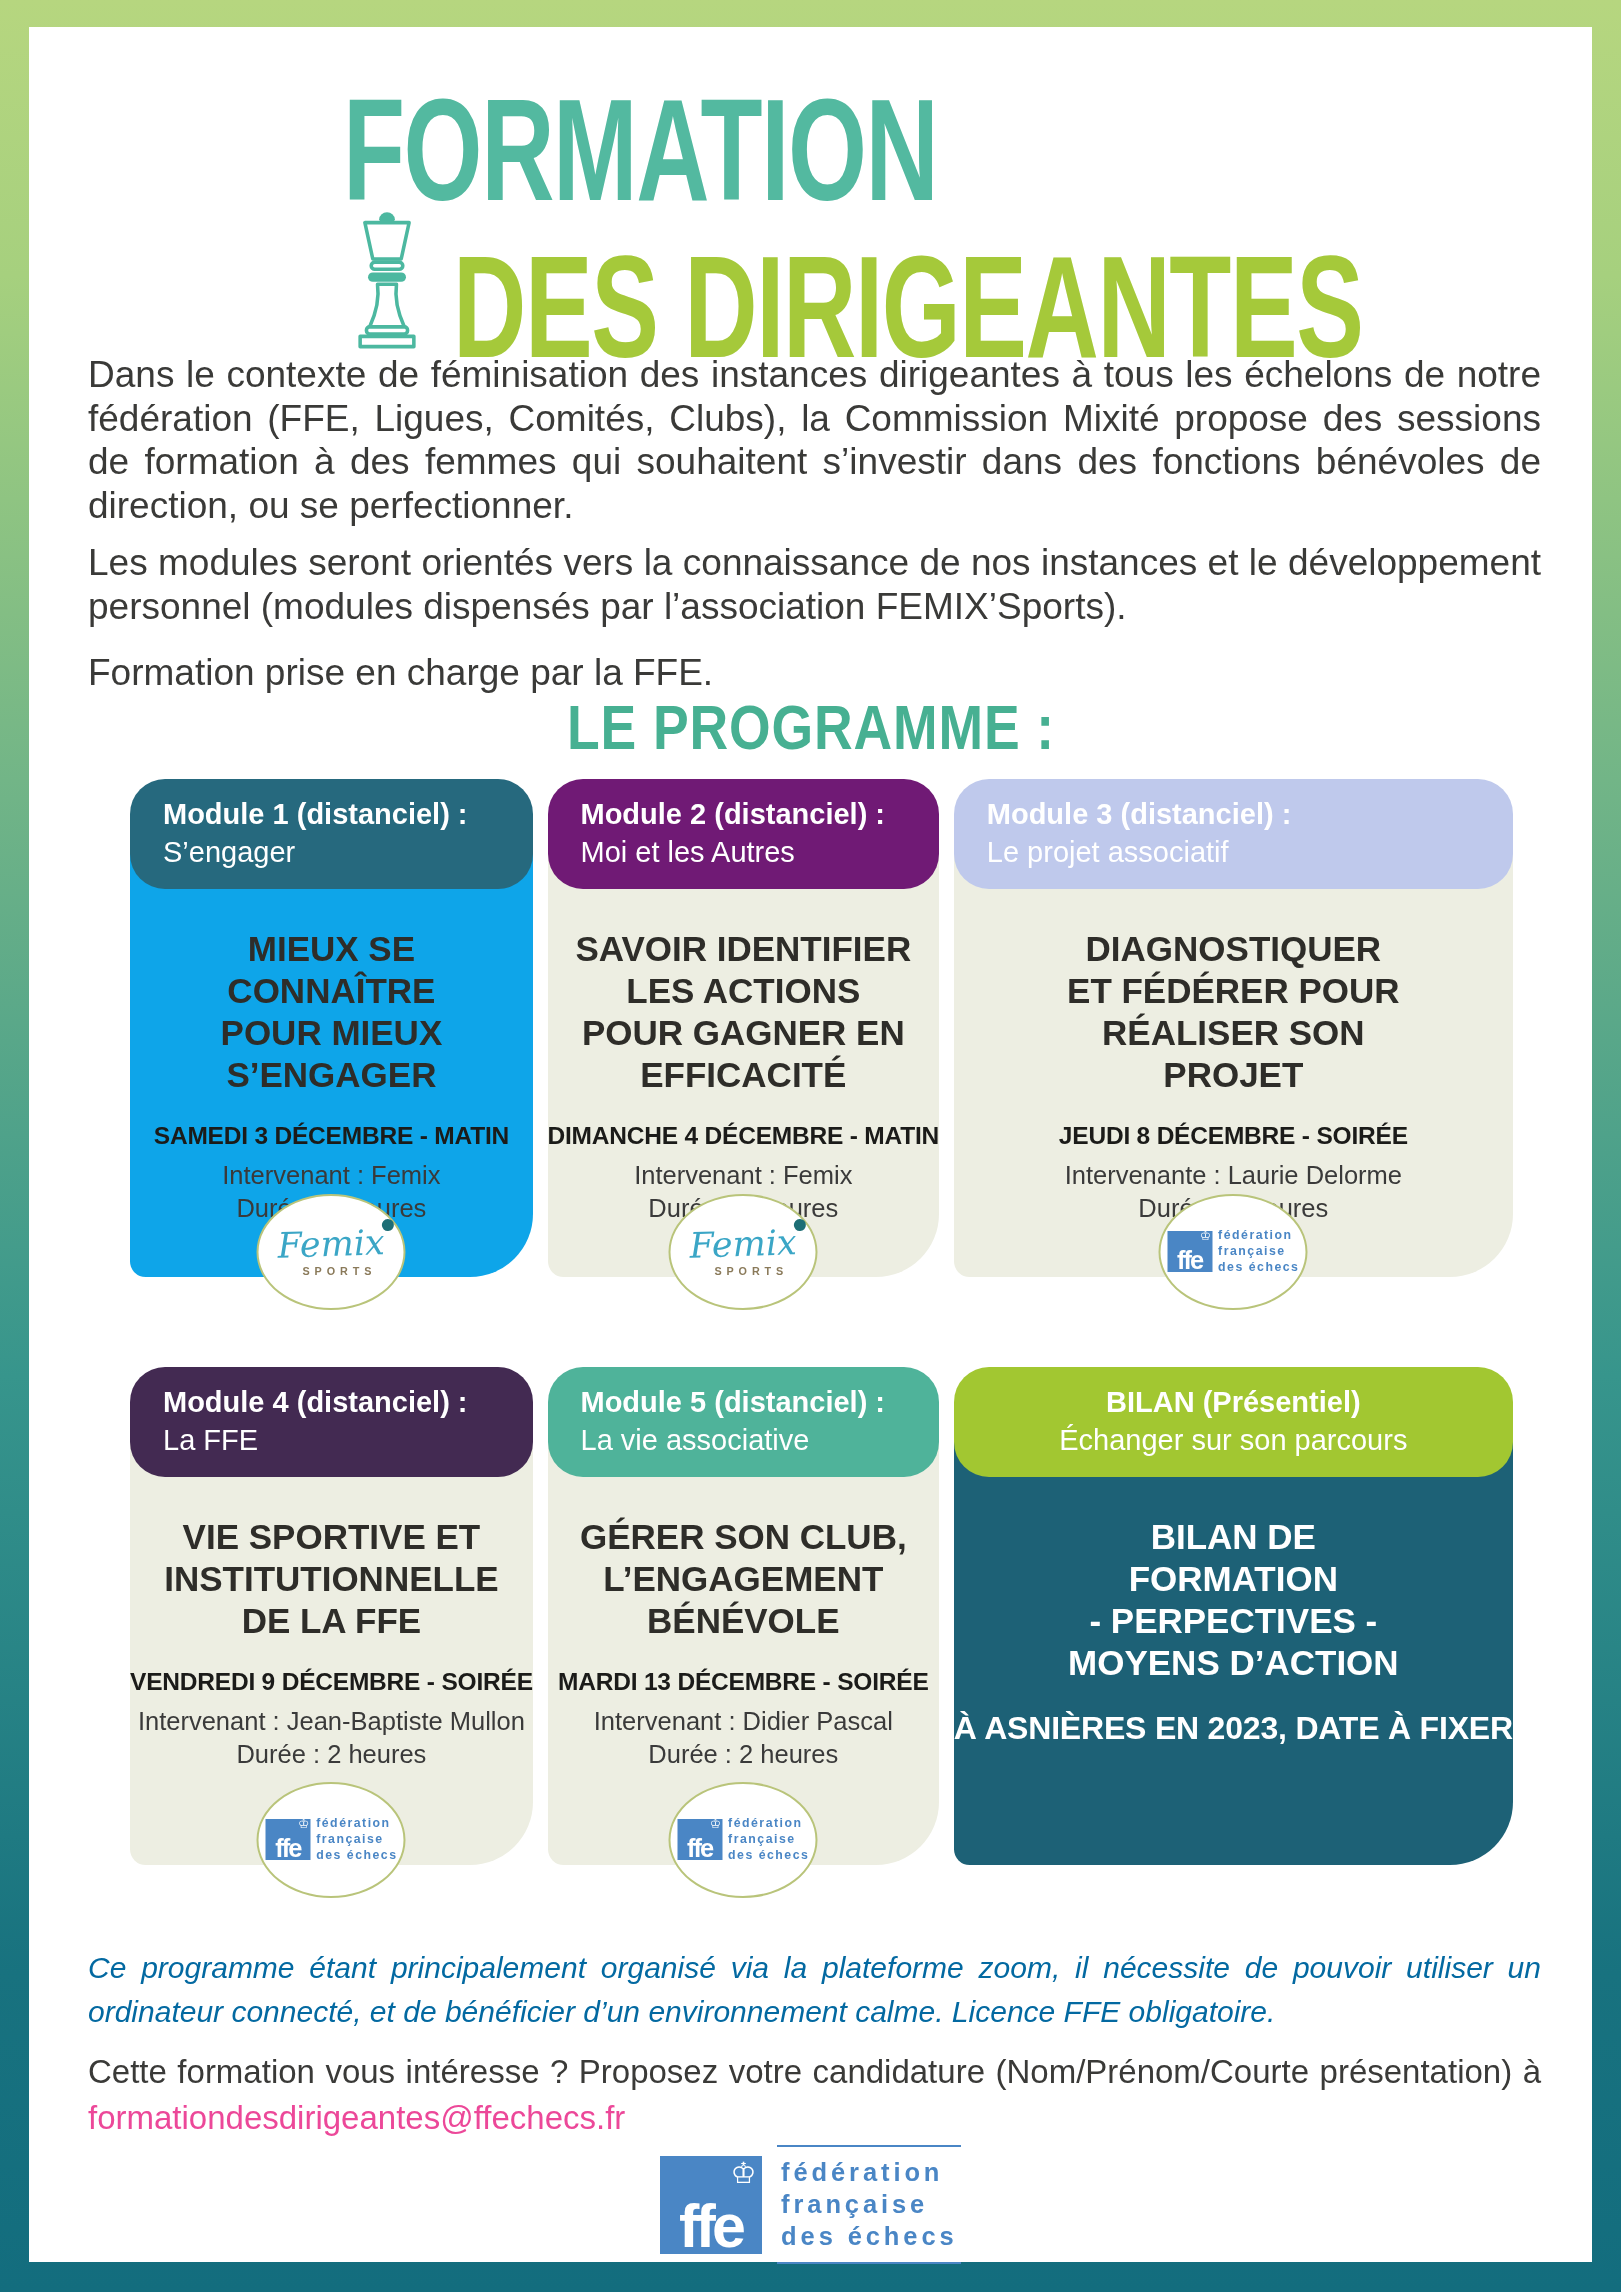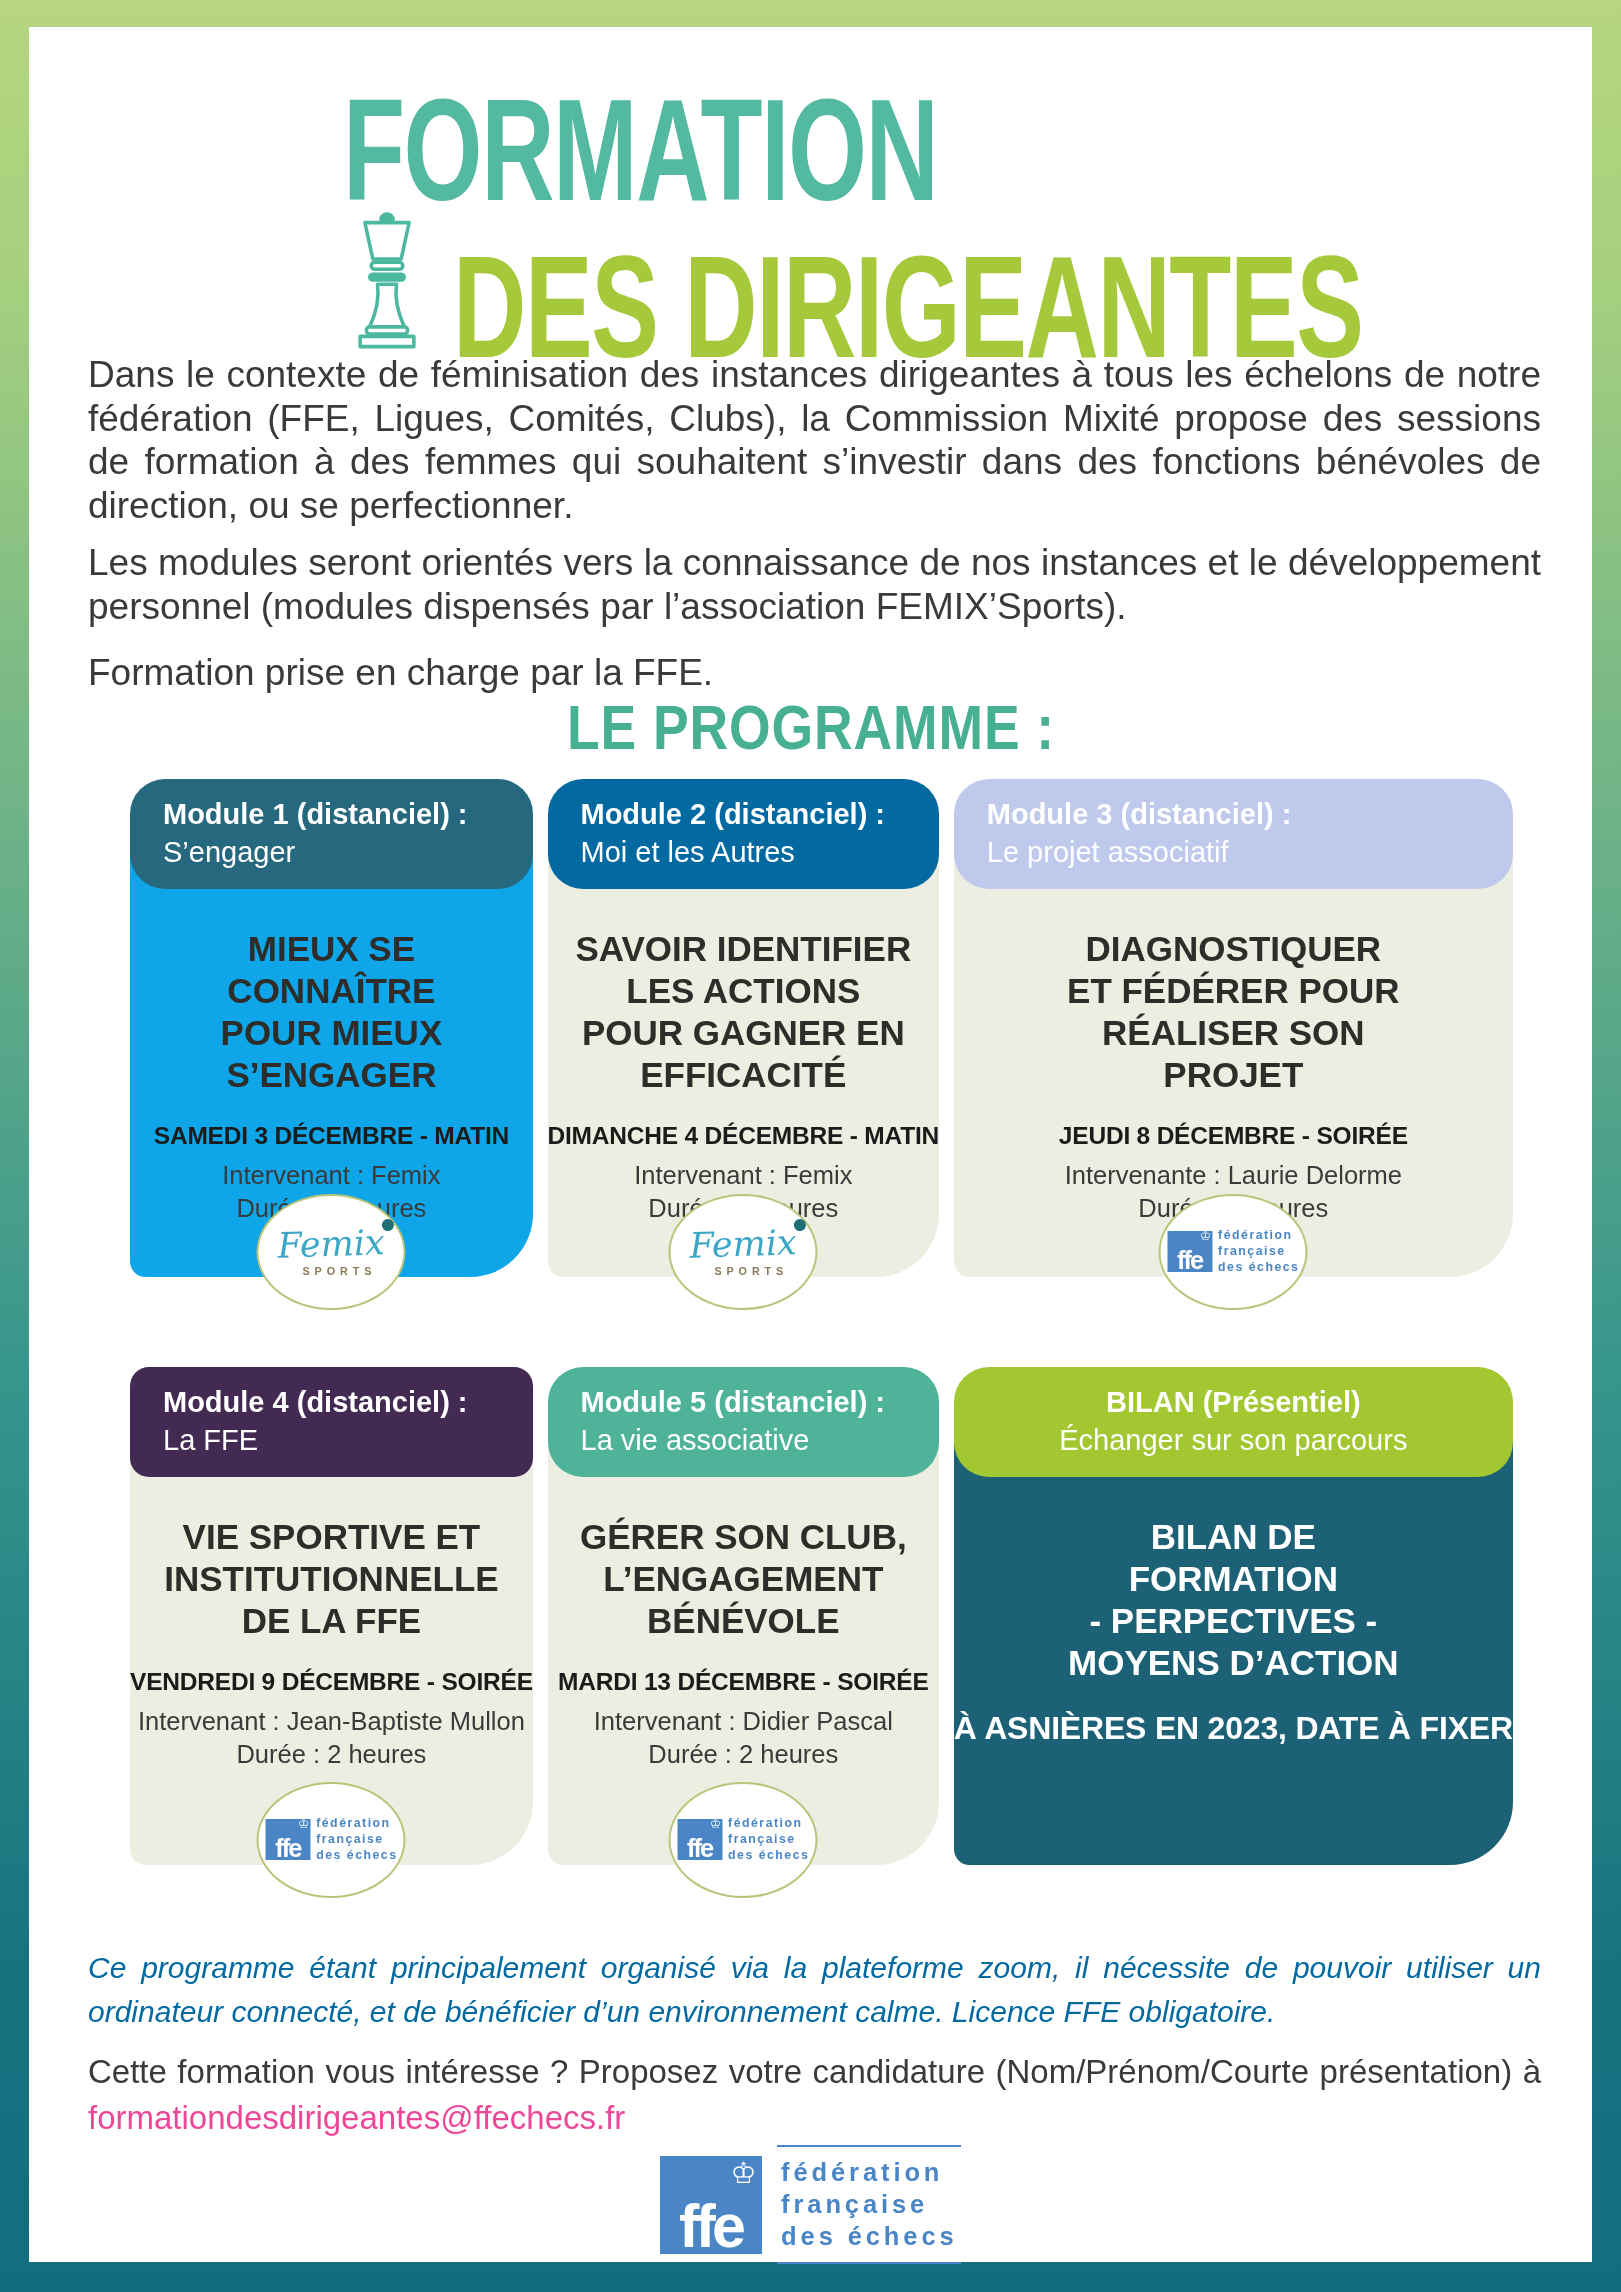--- a/index.html
+++ b/index.html
@@ -122,21 +122,21 @@
       <div class="card-info">Intervenant : Femix
 Durée : 4 heures</div>
       <div class="logo-ellipse">
         <div class="femix-word">Femix<span class="femix-dot"></span></div>
         <div class="femix-sub">SPORTS</div>
       </div>
     </div>
   </div>
 
   <div class="card">
-    <div class="card-header" style="background-color: #0369a1;">
+    <div class="card-header" style="background-color: #701a75;">
       <div class="card-header-title">Module 2 (distanciel) :</div>
       <div class="card-header-sub">Moi et les Autres</div>
     </div>
     <div class="card-body" style="background-color: rgb(237, 238, 226);">
       <div class="card-title">SAVOIR IDENTIFIER
 LES ACTIONS
 POUR GAGNER EN
 EFFICACITÉ</div>
       <div class="card-date">DIMANCHE 4 DÉCEMBRE - MATIN</div>
       <div class="card-info">Intervenant : Femix
@@ -171,21 +171,21 @@
             <div>fédération</div>
             <div>française</div>
             <div>des échecs</div>
           </div>
         </div>
       </div>
     </div>
   </div>
 
   <div class="card">
-    <div class="card-header" style="background-color: rgb(67, 42, 82); border-radius: 19px;">
+    <div class="card-header" style="background-color: rgb(67, 42, 82);">
       <div class="card-header-title">Module 4 (distanciel) :</div>
       <div class="card-header-sub">La FFE</div>
     </div>
     <div class="card-body" style="background-color: rgb(237, 238, 226);">
       <div class="card-title">VIE SPORTIVE ET
 INSTITUTIONNELLE
 DE LA FFE</div>
       <div class="card-date">VENDREDI 9 DÉCEMBRE - SOIRÉE</div>
       <div class="card-info">Intervenant : Jean-Baptiste Mullon
 Durée : 2 heures</div>

